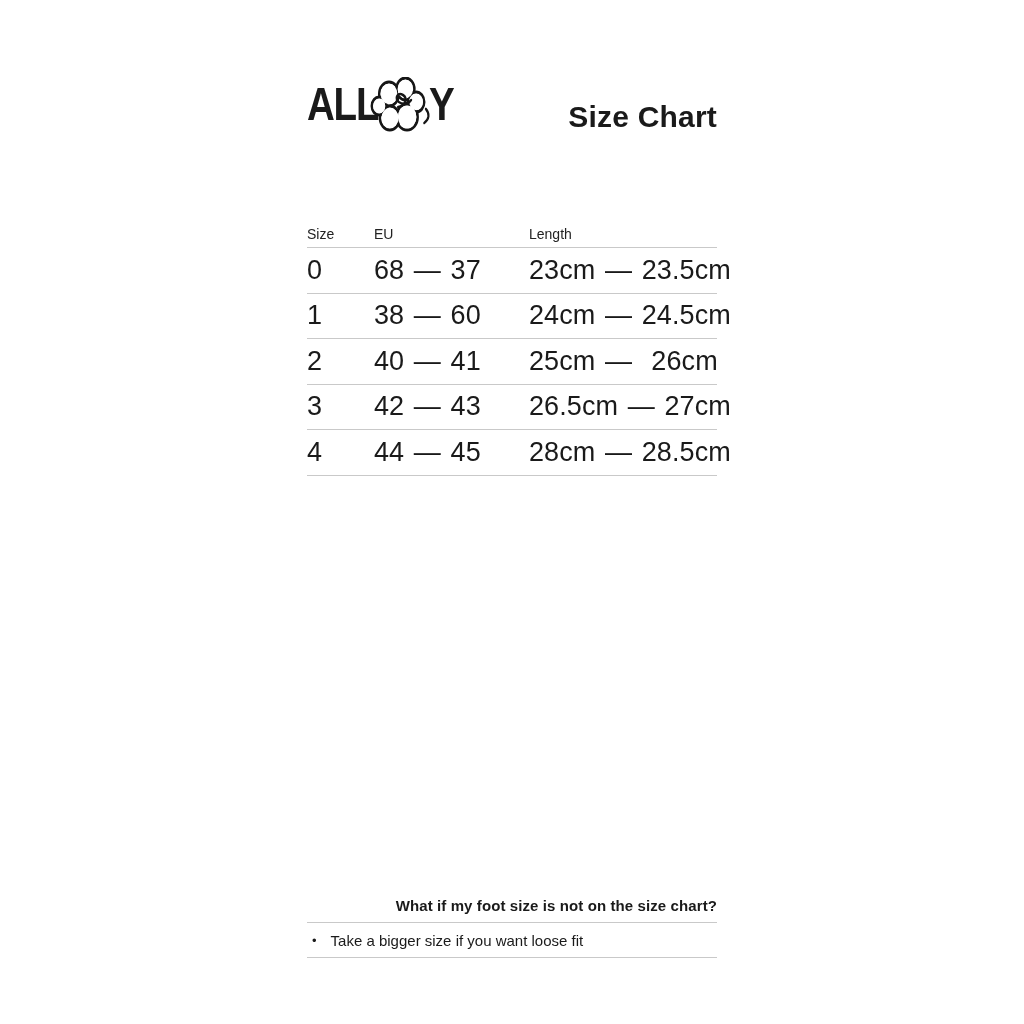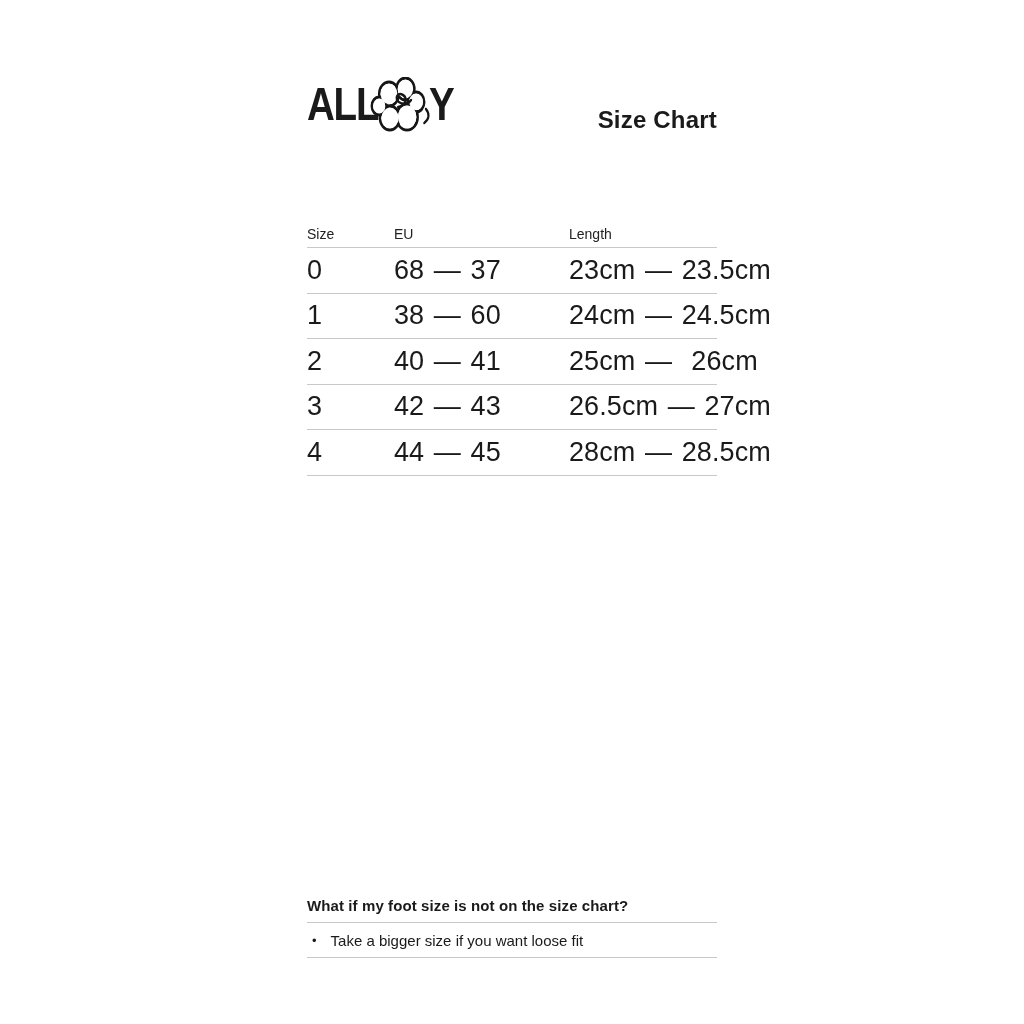--- a/index.html
+++ b/index.html
@@ -29,31 +29,30 @@
     transform:scaleX(0.82);transform-origin:left center;
     white-space:nowrap;line-height:1;
   }
   .logo .cloud-svg{
     width:92px;height:58px;
     margin:0 -13px 0 -17px;
     transform:translateY(3px);
     flex:none;
   }
   .page-title{
-    font-size:24px;font-weight:600;letter-spacing:0.2px;line-height:1;
+    font-size:30px;font-weight:600;letter-spacing:0.2px;line-height:1;
   }
 
   
   .size-table{
     position:absolute;left:307px;top:222px;width:410px;
   }
   .t-row{
     display:grid;grid-template-columns:67px 155px 1fr;
     border-bottom:1px solid var(--line);
-    gap:20px;
   }
   .t-row > div{white-space:pre;}
   .t-head{
     height:26px;align-items:end;
     font-size:14px;font-weight:400;color:#222;
     padding-bottom:6px;
   }
   .t-head > div{line-height:1;}
   .t-data{
     height:45.5px;align-items:center;
@@ -65,20 +64,21 @@
   .faq{
     position:absolute;left:307px;top:895px;width:410px;
     font-size:15px;
   }
   .faq-question{
     font-weight:600;letter-spacing:0.1px;
     padding-bottom:9px;
     border-bottom:1px solid var(--line);
     line-height:1;
     padding-top:3px;
+    text-align:right;
   }
   .faq-answer{
     height:35px;display:flex;align-items:center;
     border-bottom:1px solid var(--line);
     font-weight:400;
   }
   .faq-answer .bullet{
     font-size:13px;margin-left:5px;margin-right:14px;
   }
 </style>

